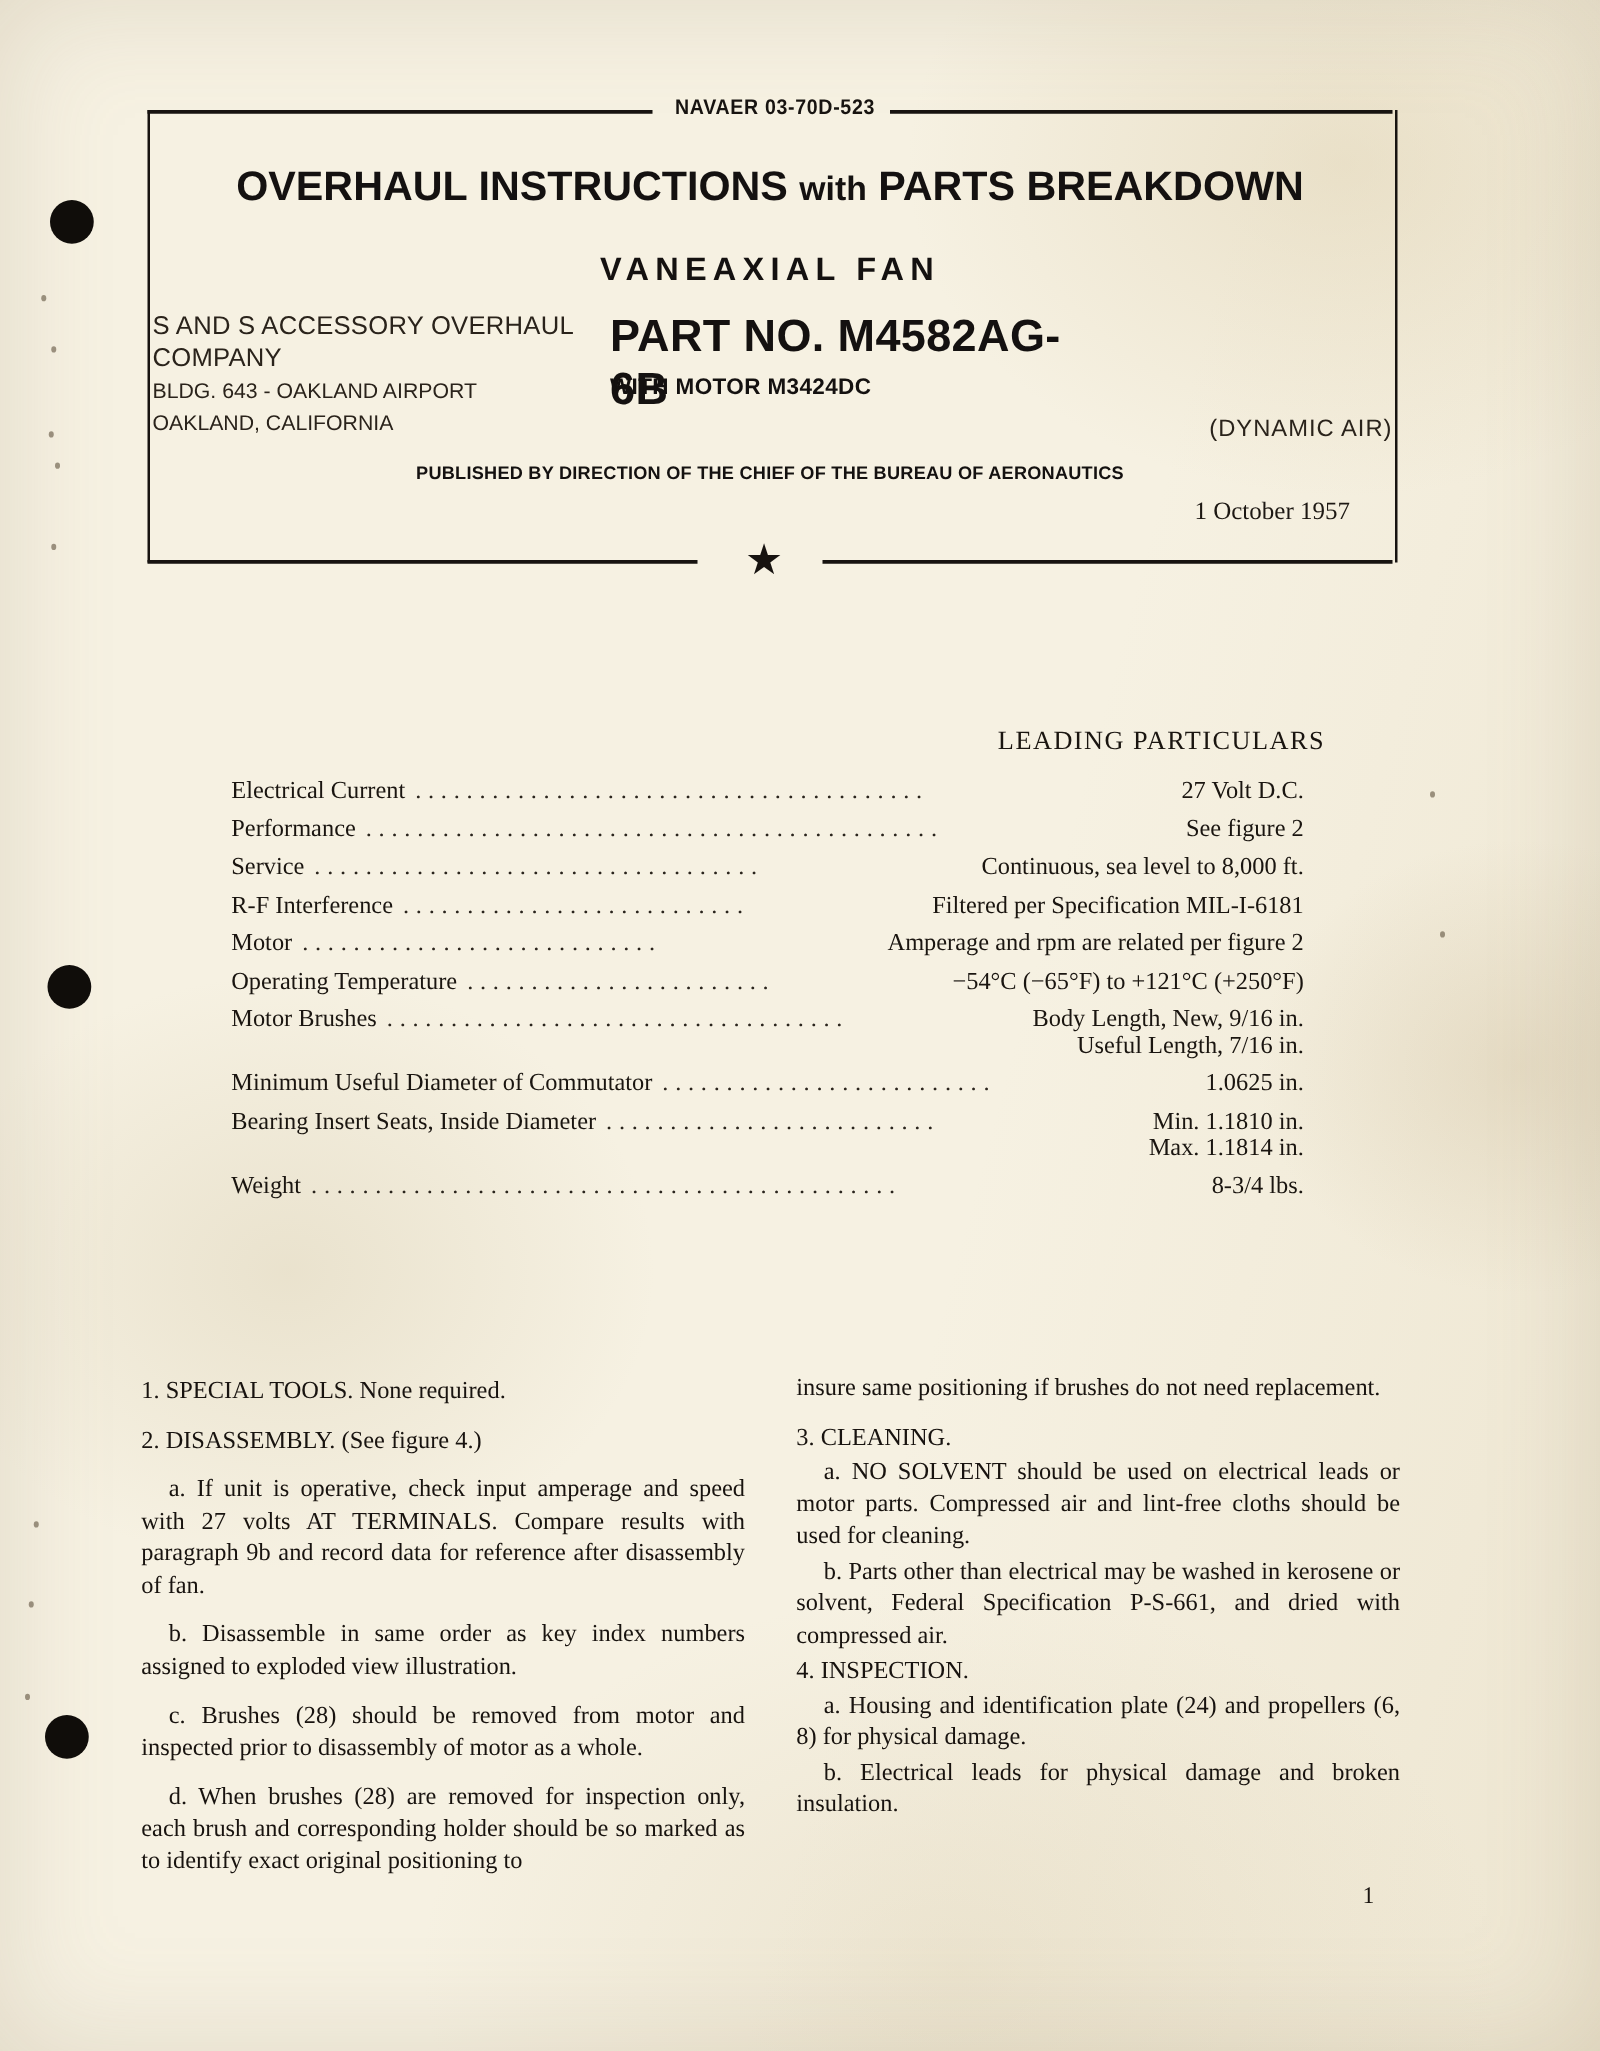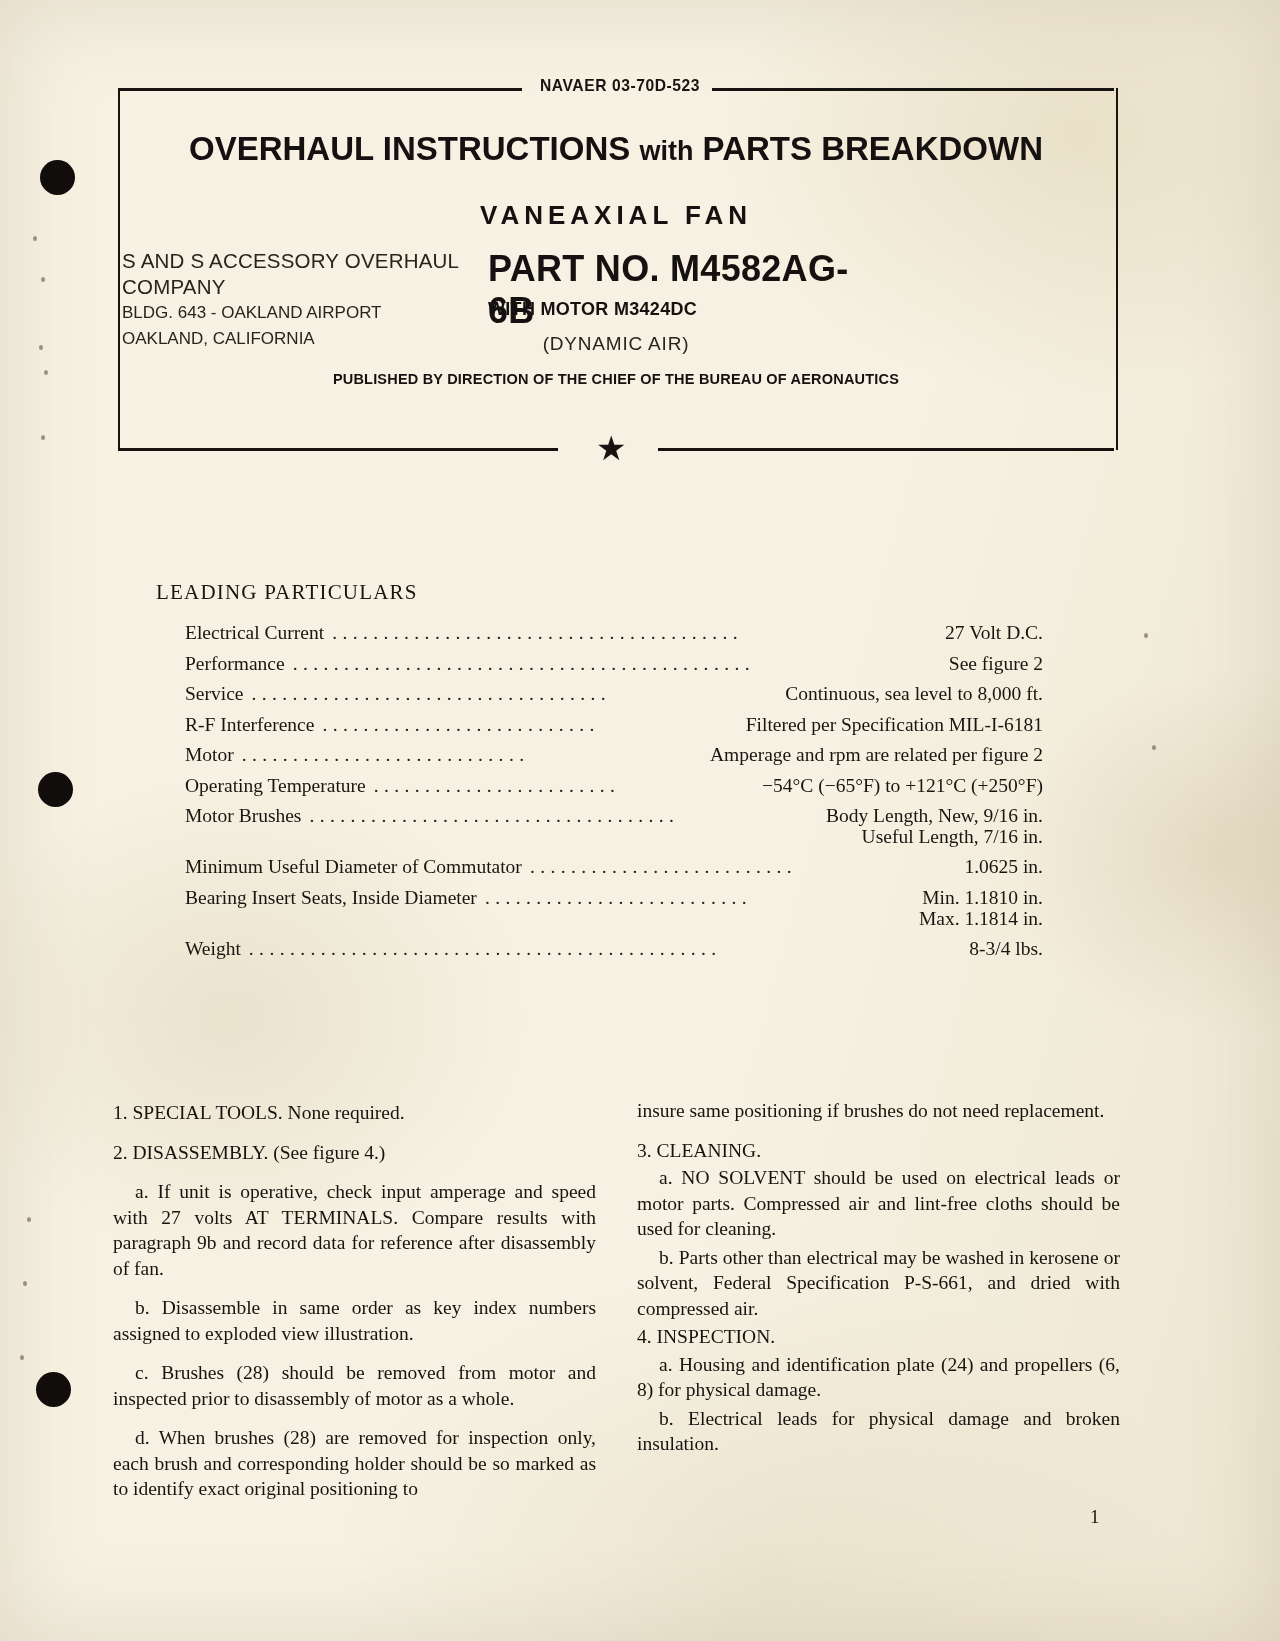--- a/index.html
+++ b/index.html
@@ -85,35 +85,35 @@
 
   #partno{
     position:absolute;left:488px;top:248px;width:380px;text-align:left;
     font-weight:bold;font-size:36px;letter-spacing:.3px;
   }
   #withmotor{
     position:absolute;left:488px;top:299px;width:380px;text-align:left;
     font-weight:bold;font-size:18px;letter-spacing:.3px;
   }
   #dynamic{
-    position:absolute;left:118px;top:333px;width:996px;text-align:center;
+    position:absolute;left:118px;top:333px;width:996px;text-align:right;
     font-size:19px;letter-spacing:.8px;font-weight:normal;color:#2a231b;
   }
   #published{
     position:absolute;left:118px;top:371px;width:996px;text-align:center;
     font-weight:bold;font-size:14.5px;letter-spacing:.2px;
   }
   #pubdate{
     position:absolute;left:700px;top:398px;width:380px;text-align:right;
     font-family:"Liberation Serif", serif;font-size:20px;color:#1d1813;
   }
 
   
   #lpTitle{
-    position:absolute;left:156px;top:580px;width:890px;text-align:left;
+    position:absolute;left:170px;top:580px;width:890px;text-align:right;
     font-size:21px;letter-spacing:1.2px;color:#1a1510;
   }
   #particulars{
     position:absolute;left:185px;top:622px;width:858px;
     font-size:19.5px;color:#1a1510;
   }
   .prow{position:relative;display:flex;align-items:baseline;width:100%;margin-bottom:8.5px;}
   .plabel{white-space:nowrap;padding-right:6px;}
   .pdots{
     flex:1 1 auto;overflow:hidden;white-space:nowrap;
@@ -178,20 +178,21 @@
   <div id="company" class="cond layer">
     <div class="l1">S AND S ACCESSORY OVERHAUL COMPANY</div>
     <div class="l2">BLDG. 643 - OAKLAND AIRPORT</div>
     <div class="l3">OAKLAND, CALIFORNIA</div>
   </div>
 
   <div id="partno" class="cond layer">PART NO. M4582AG-6B</div>
   <div id="withmotor" class="cond layer">WITH MOTOR M3424DC</div>
   <div id="dynamic" class="cond layer">(DYNAMIC AIR)</div>
   <div id="published" class="cond layer">PUBLISHED BY DIRECTION OF THE CHIEF OF THE BUREAU OF AERONAUTICS</div>
+  <div id="pubdate" class="layer">1 October 1957</div>
 
   <div id="botruleL"></div>
   <div id="botruleR"></div>
   <div id="star">★</div>
 
   <div id="lpTitle" class="layer">LEADING PARTICULARS</div>
   <div id="particulars" class="layer">
       <div class="prow">
         <span class="plabel">Electrical Current</span>
         <span class="pdots">........................................</span>

